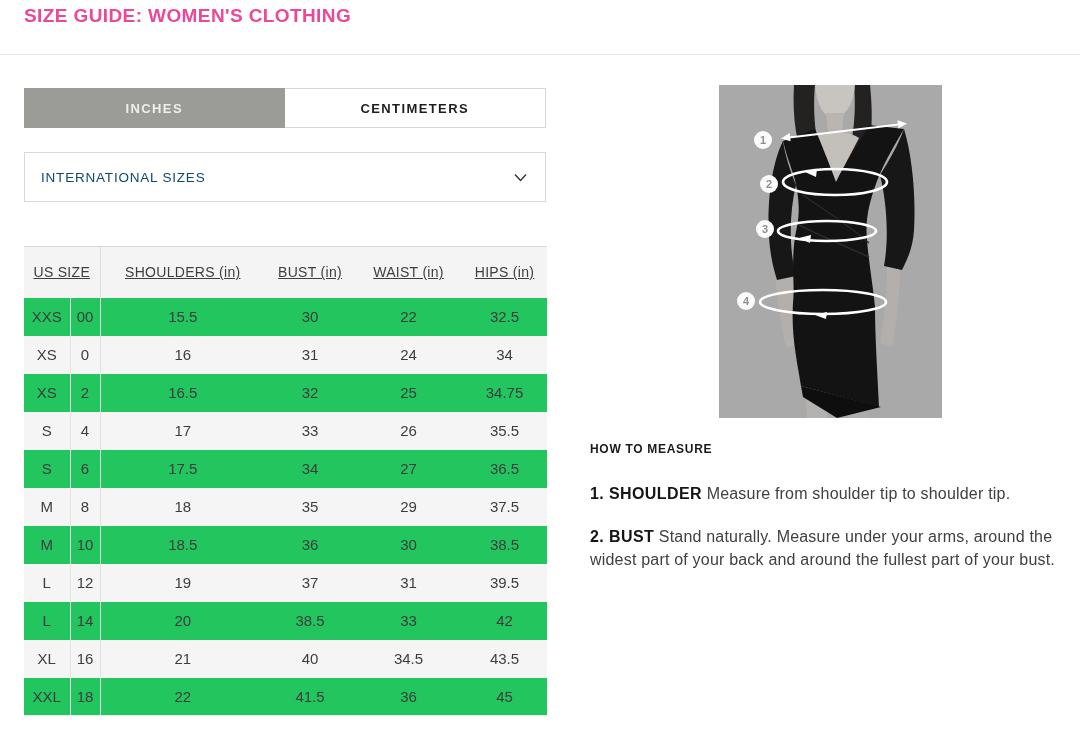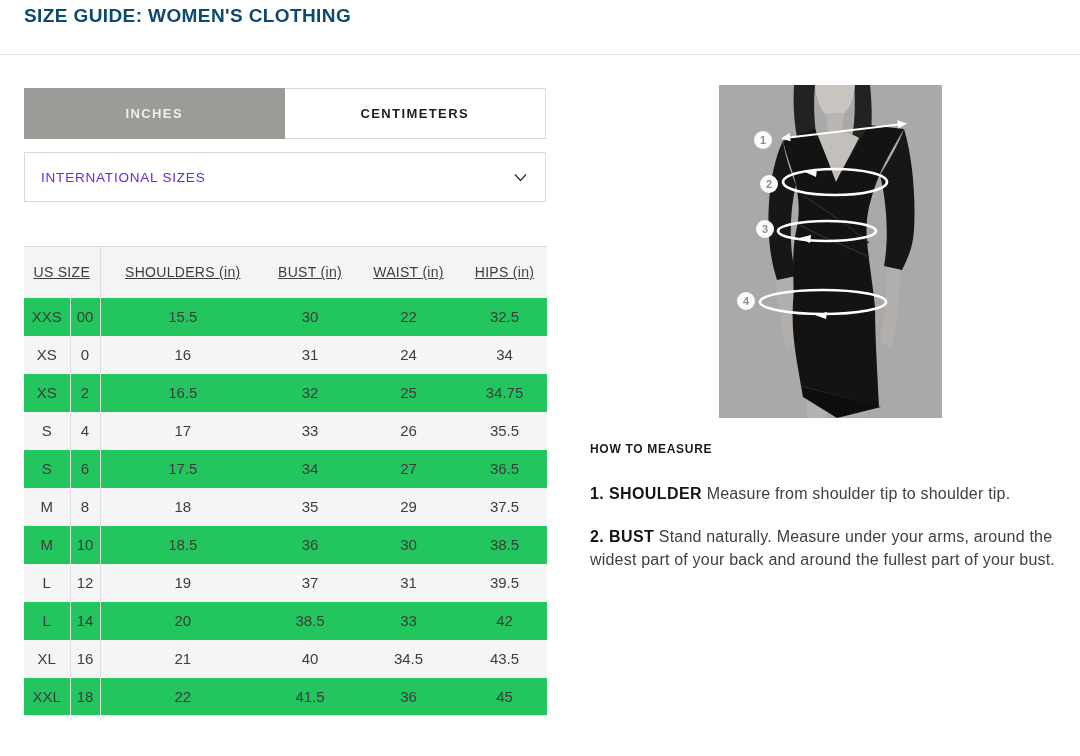--- a/index.html
+++ b/index.html
@@ -4,34 +4,34 @@
 <style>
   * { margin:0; padding:0; box-sizing:border-box; }
   html,body { width:1080px; height:756px; background:#ffffff;
     font-family:"Liberation Sans", sans-serif; color:#1c1c1c; overflow:hidden; }
   .page { position:relative; width:1080px; height:756px; background:#fff; }
 
   
   .hdr { position:absolute; left:0; top:0; width:1080px; height:55px;
     border-bottom:1px solid #e4e4e4; }
   .hdr h1 { position:absolute; left:24px; top:3px; font-size:19px; font-weight:bold;
-    letter-spacing:.4px; color:#0c4a6e; line-height:26px; }
-
-  
-  .tabs { position:absolute; left:24px; top:88px; width:522px; height:51px; display:flex; }
+    letter-spacing:.4px; color:#ec4899; line-height:26px; }
+
+  
+  .tabs { position:absolute; left:24px; top:88px; width:522px; height:40px; display:flex; }
   .tab { flex:1; display:flex; align-items:center; justify-content:center;
     font-size:13px; font-weight:bold; letter-spacing:1.4px; cursor:pointer; }
   .tab.active { background:#9b9b98; color:#efeeec; }
   .tab.inactive { background:#fff; color:#1e1e1e; border:1px solid #d8d8d8; border-left:none; }
 
   
   .dropdown { position:absolute; left:24px; top:152px; width:522px; height:50px;
     border:1px solid #d9d9d9; background:#fff; display:flex; align-items:center;
     padding:0 18px 0 16px; cursor:pointer; }
-  .dropdown .lbl { font-size:13.5px; letter-spacing:.8px; color:#6d28d9; }
+  .dropdown .lbl { font-size:13.5px; letter-spacing:.8px; color:#0c4a6e; }
   .dropdown .chev { margin-left:auto; width:13px; height:9px; display:block; }
 
   
   table.size { position:absolute; left:24px; top:246px; width:523px;
     border-collapse:collapse; table-layout:fixed; }
   table.size thead tr { height:51px; background:#f4f4f4; }
   table.size thead th { font-weight:normal; font-size:14px; color:#3e3e3e;
     letter-spacing:.3px; text-align:center; border-top:1px solid #d8d8d8;text-decoration:underline; }
   table.size thead th:first-child { border-right:1px solid #dcdcdc; }
   table.size tbody tr { height:38px; background:#22c55e; }

